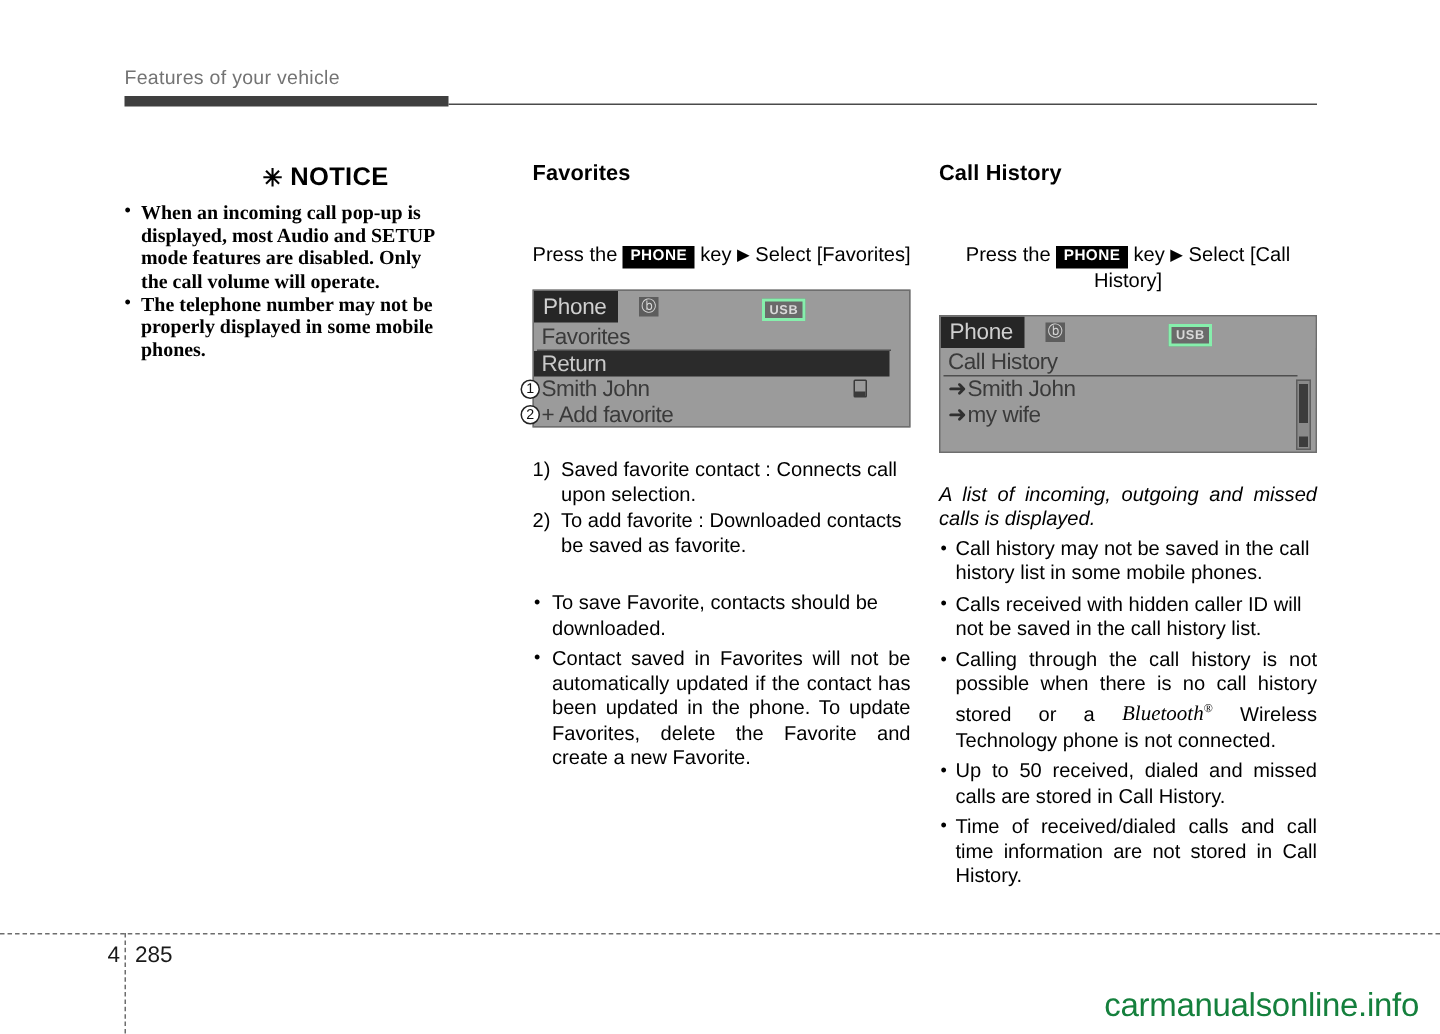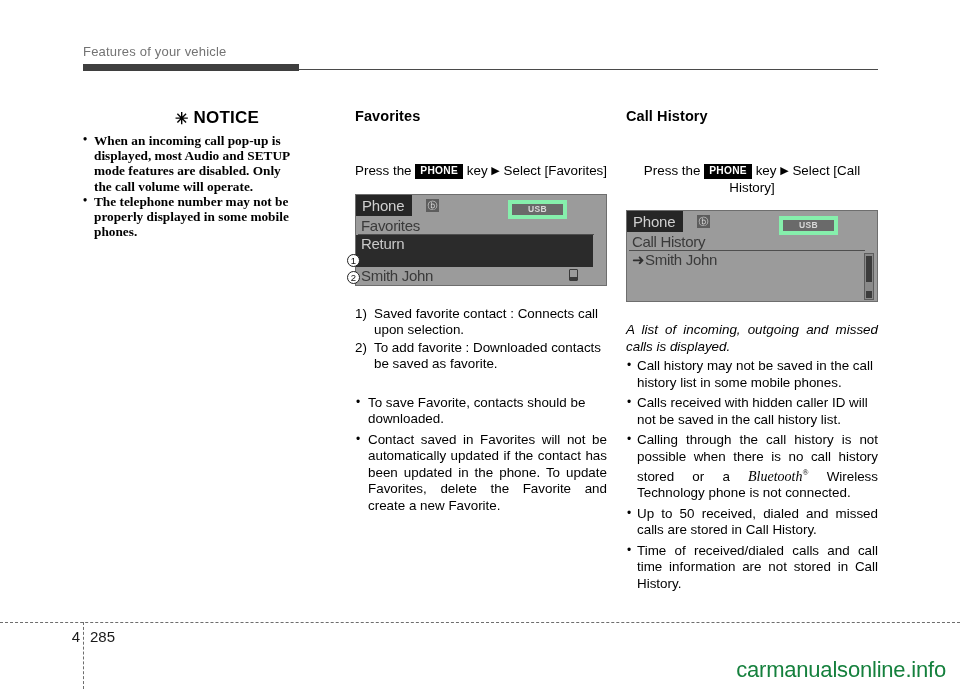--- a/index.html
+++ b/index.html
@@ -188,22 +188,22 @@
   .lcd-statusbar .usb-ico {
     position: absolute;
     top: 5px;
     left: 152px;
     background: #6a6a6a;
     color: #d9d9d9;
     font-size: 8.5px;
     font-weight: bold;
     letter-spacing: 0.4px;
     line-height: 11px;
-    padding: 0 16px;
-    border: 4px solid #86efac;
+    padding: 0 3px;
+    border: 2px solid #86efac;
   }
   .lcd-title {
     position: relative;
     height: 19px;
     color: #3a3a3a;
     font-size: 15px;
     line-height: 19px;
     padding-left: 5px;
     letter-spacing: -0.3px;
   }
@@ -211,21 +211,21 @@
     content: "";
     position: absolute;
     left: 2px;
     right: 12px;
     bottom: 0;
     height: 1px;
     background: #4e4e4e;
   }
   .lcd-row {
     position: relative;
-    height: 32px;
+    height: 17px;
     color: #3a3a3a;
     font-size: 15px;
     line-height: 17px;
     padding-left: 5px;
     letter-spacing: -0.3px;
     white-space: nowrap;
   }
   .lcd-row.sel {
     background: #2b2b2b;
     color: #c9c9c9;
@@ -516,20 +516,23 @@
         <div class="usb-ico">USB</div>
       </div>
 
       <div class="lcd-title">Call History</div>
 
 
       <div class="lcd-row">
         <span class="row-ico">➜</span><span>Smith John</span>
       </div>
 
+      <div class="lcd-row">
+        <span class="row-ico">➜</span><span>my wife</span>
+      </div>
 
       <div class="lcd-scroll">
         <div class="thumb"></div>
         <div class="dn"></div>
       </div>
     </div>
   </div>
 
   <div class="body-para" style="margin-top:20px;">A list of incoming, outgoing and missed calls is displayed.</div>
 

